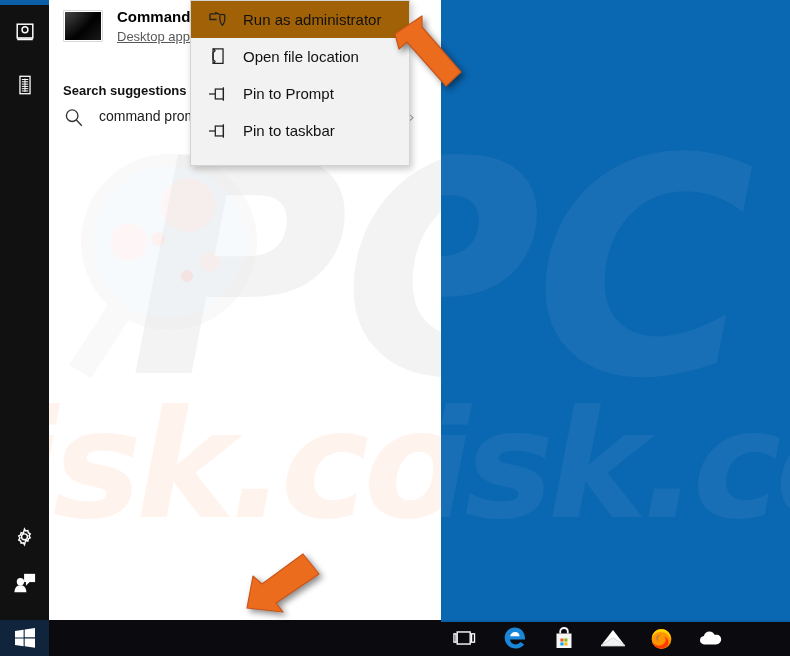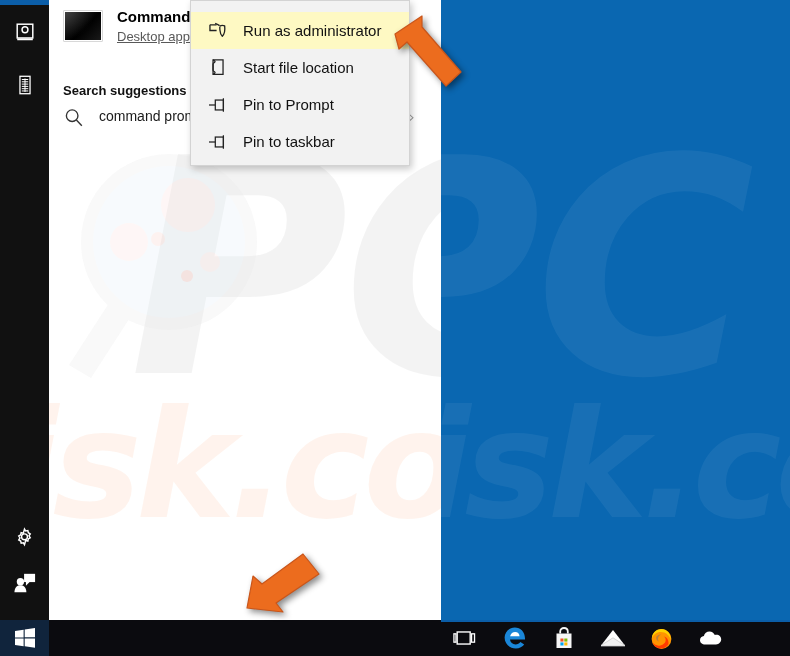--- a/index.html
+++ b/index.html
@@ -128,21 +128,21 @@
   .ctxmenu {
     position:absolute; left:190px; top:0; width:220px; height:166px;
     background:#f2f2f2;
     border:1px solid #d3d3d3;
     box-shadow:2px 3px 7px rgba(0,0,0,0.22);
   }
   .ctxitem {
     position:relative; height:37px; display:flex; align-items:center;
     padding-left:14px; cursor:default;
   }
-  .ctxitem.hl { background:#fef9c3;margin-top:11px; }
+  .ctxitem.hl { background:#a16207; }
   .ctx-icon {
     width:26px; height:22px; flex:0 0 auto;
     display:flex; align-items:center; justify-content:center;
   }
   .ctx-label {
     margin-left:12px; font-size:15px; color:#111111; white-space:nowrap;
   }
 
   
   .searchbar {
@@ -289,21 +289,21 @@
     </div>
 
     <div class="ctxitem">
       <span class="ctx-icon">
         <svg width="17" height="20" viewBox="0 0 18 22">
           <path d="M3 2 H14 V18 H3 Z" fill="none" stroke="#222" stroke-width="1.4"></path>
           <path d="M3 2 C6 3.4 6 4.4 3 6 M3 18 C6 16.5 6 15.5 3 14" fill="none" stroke="#222" stroke-width="1.4"></path>
           <path d="M3 6 L3 14" fill="none" stroke="#222" stroke-width="1.4"></path>
         </svg>
       </span>
-      <span class="ctx-label">Start file location</span>
+      <span class="ctx-label">Open file location</span>
     </div>
 
     <div class="ctxitem">
       <span class="ctx-icon">
         <svg width="22" height="18" viewBox="0 0 24 20">
           <rect x="9" y="4.5" width="9" height="11" fill="none" stroke="#222" stroke-width="1.4"></rect>
           <line x1="2" y1="10" x2="9" y2="10" stroke="#222" stroke-width="1.4"></line>
           <line x1="18" y1="2.5" x2="18" y2="17.5" stroke="#222" stroke-width="1.4"></line>
         </svg>
       </span>

